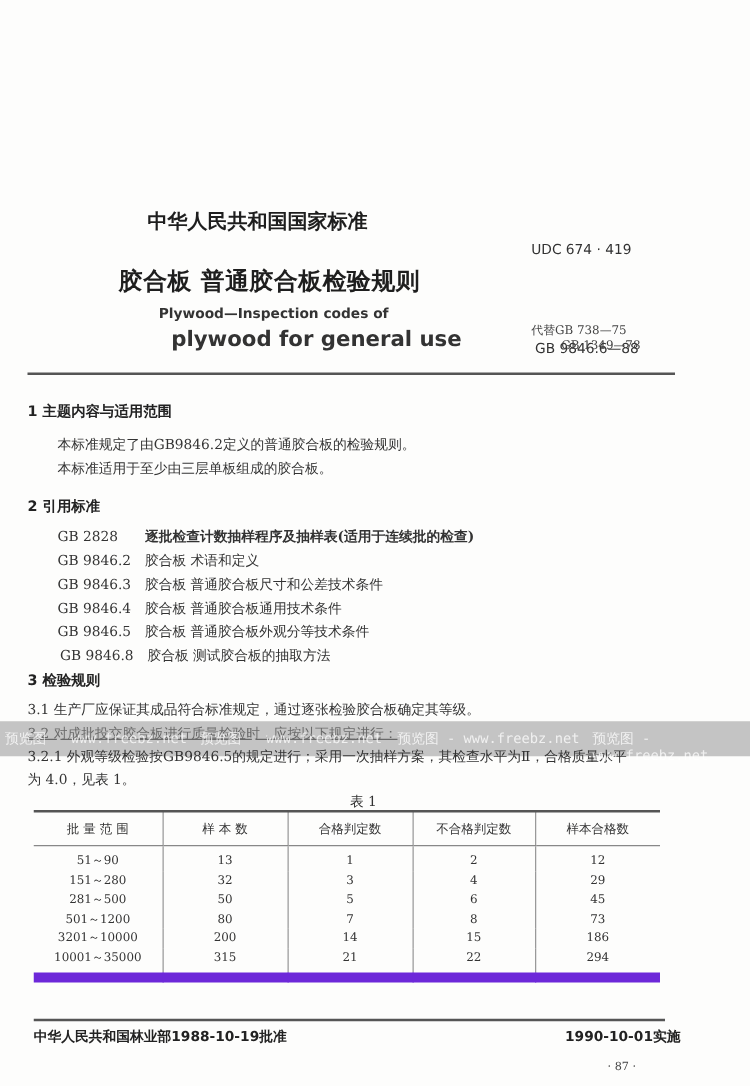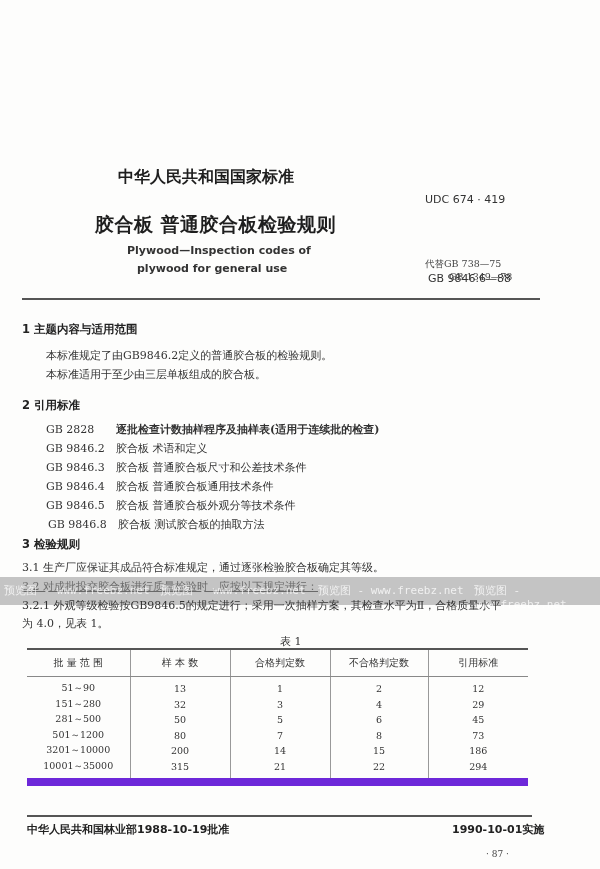--- a/index.html
+++ b/index.html
@@ -10,21 +10,21 @@
     color: #2a2a2a;
   }
   .abs { position: absolute; white-space: nowrap; }
   .sans { font-family: "DejaVu Sans", "Liberation Sans", sans-serif; }
   .bold { font-weight: bold; }
   .org { left: 118px; top: 167px; font-size: 16px; font-weight: bold; color: #1e1e1e; }
   .udc { left: 425px; top: 193px; font-size: 11px; color: #333; }
   .title { left: 95px; top: 212px; font-size: 19px; font-weight: bold; color: #1e1e1e; letter-spacing: 0.5px; }
   .gb { left: 428px; top: 224px; font-size: 11px; color: #333; margin-top: 48px; }
   .en1 { left: 127px; top: 244px; font-size: 11px; color: #333; font-weight: bold; }
-  .en2 { left: 137px; top: 262px; font-size: 11px; color: #333; font-weight: bold; }
+  .en2 { left: 137px; top: 262px; font-size: 17px; color: #333; font-weight: bold; }
   .rep1 { left: 425px; top: 258px; font-size: 9.5px; color: #444; }
   .rep2 { left: 449px; top: 271px; font-size: 9.5px; color: #444; }
   .hrule { position: absolute; left: 22px; width: 518px; height: 2px; background: #555; }
   .sec { font-size: 11.5px; font-weight: bold; color: #222; }
   .body { font-size: 11px; color: #333; }
   .ref-code { display: inline-block; width: 70px; }
   .watermark {
     position: absolute; left: 0; top: 577px; width: 600px; height: 28px;
     background: rgba(150,150,150,0.55);
   }
@@ -93,21 +93,21 @@
       <col style="width:100px">
       <col style="width:98px">
       <col style="width:100px">
   </colgroup>
   <thead>
     <tr>
       <th>批 量 范 围</th>
       <th>样 本 数</th>
       <th>合格判定数</th>
       <th>不合格判定数</th>
-      <th>引用标准</th>
+      <th>样本合格数</th>
     </tr>
   </thead>
   <tbody>
     <tr class="first">
       <td>51～90</td>
       <td>13</td>
       <td>1</td>
       <td>2</td>
       <td>12</td>
     </tr>

